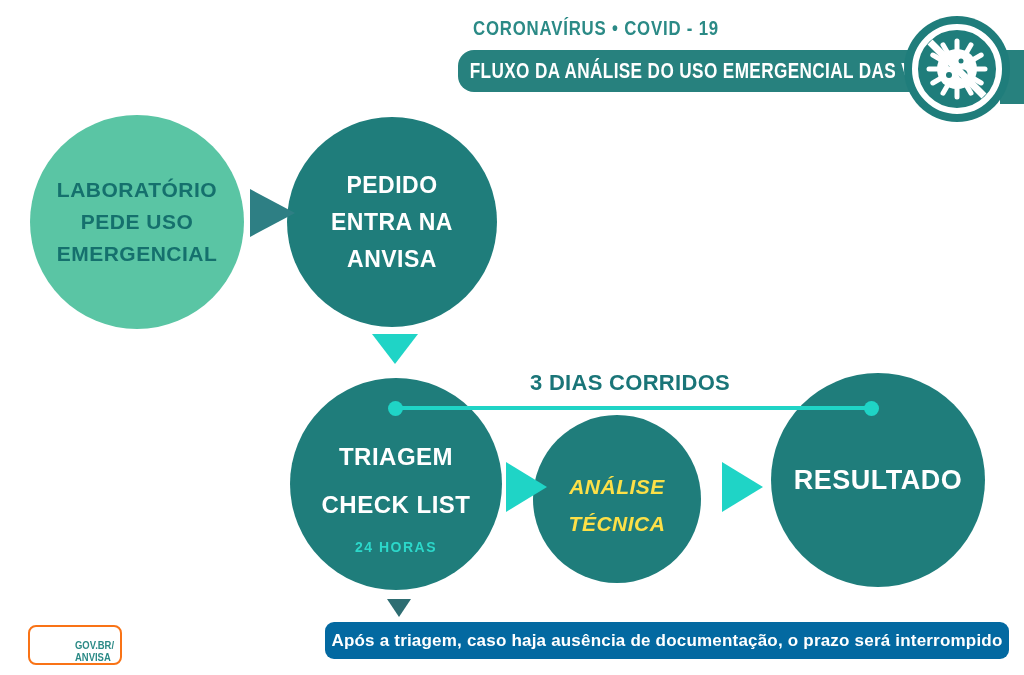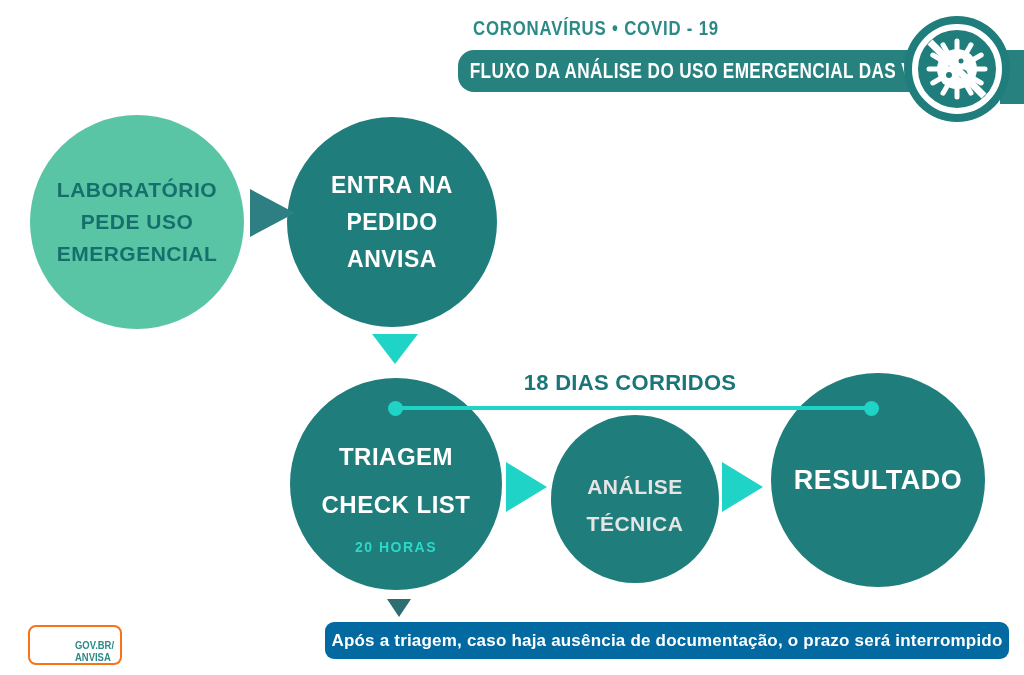--- a/index.html
+++ b/index.html
@@ -43,22 +43,22 @@
     left:287px; top:117px; width:210px; height:210px; background:#1f7d7b;
     color:#ffffff; font-size:23px; line-height:37px; letter-spacing:0.5px;
   }
   .c-triagem {
     left:290px; top:378px; width:212px; height:212px; background:#1f7d7b;
     color:#ffffff; padding-top:0;
   }
   .c-triagem .main { font-size:24px; line-height:48px; letter-spacing:0.5px; padding-top:20px; }
   .c-triagem .duration { margin-top:10px; font-size:14px; color:#2cd8ca; letter-spacing:1.5px; font-weight:bold; }
   .c-analise {
-    left:551px; top:415px; width:168px; height:168px; background:#1f7d7b;
-    color:#e5e5e5; font-size:21px; line-height:37px; letter-spacing:0.5px; padding-top:0;
+    left:533px; top:415px; width:168px; height:168px; background:#1f7d7b;
+    color:#fde047; font-size:21px; line-height:37px; letter-spacing:0.5px; padding-top:0;font-style:italic;
   }
   .c-analise .inner { padding-top:12px; }
   .c-resultado {
     left:771px; top:373px; width:214px; height:214px; background:#1f7d7b;
     color:#ffffff; font-size:27px; letter-spacing:0.5px;text-align:right;
   }
   
   .tri { position:absolute; width:0; height:0; z-index:3; }
   .arrow-lab-pedido {
     left:250px; top:189px;
@@ -152,38 +152,38 @@
 
   <div class="circle c-lab">
     <div>LABORATÓRIO</div>
     <div>PEDE USO</div>
     <div>EMERGENCIAL</div>
   </div>
 
   <div class="tri arrow-lab-pedido"></div>
 
   <div class="circle c-pedido">
+    <div>PEDIDO</div>
     <div>ENTRA NA</div>
-    <div>PEDIDO</div>
     <div>ANVISA</div>
   </div>
 
   <div class="tri arrow-pedido-triagem"></div>
 
-  <div class="timeline-label">18 DIAS CORRIDOS</div>
+  <div class="timeline-label">3 DIAS CORRIDOS</div>
   <div class="timeline-line"></div>
   <div class="timeline-dot dot-left"></div>
   <div class="timeline-dot dot-right"></div>
 
   <div class="circle c-triagem">
     <div class="main">
       <div>TRIAGEM</div>
       <div>CHECK LIST</div>
     </div>
-    <div class="duration">20 HORAS</div>
+    <div class="duration">24 HORAS</div>
   </div>
 
   <div class="tri arrow-triagem-analise"></div>
 
   <div class="circle c-analise">
     <div class="inner">
       <div>ANÁLISE</div>
       <div>TÉCNICA</div>
     </div>
   </div>

